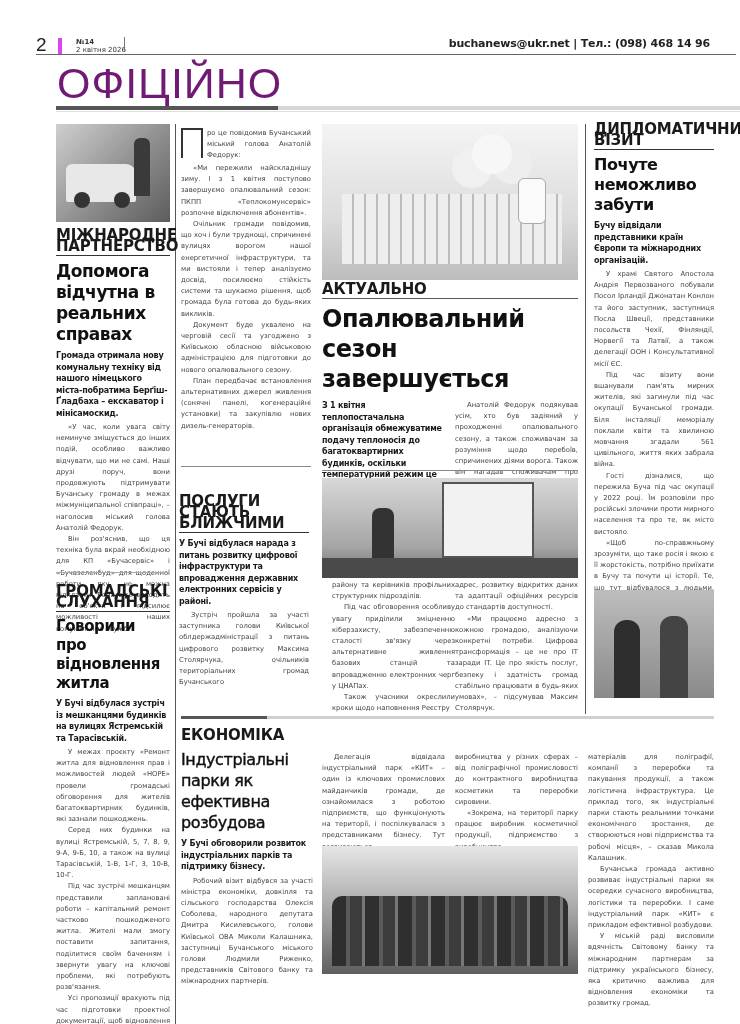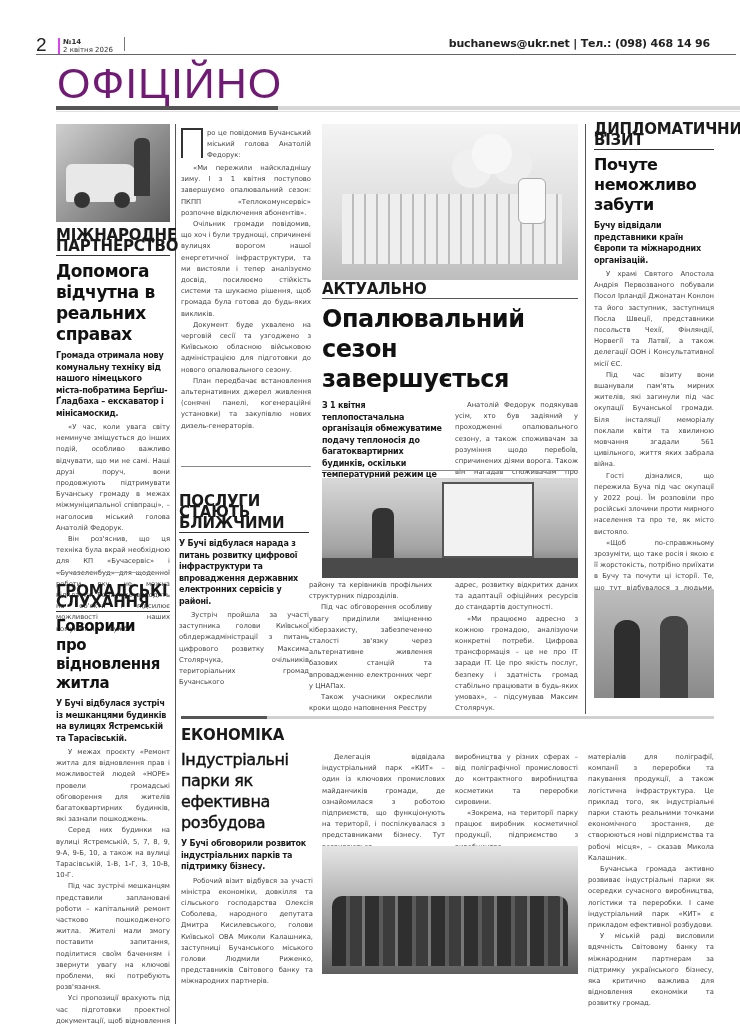--- a/index.html
+++ b/index.html
@@ -1,19 +1,19 @@
 <!DOCTYPE html>
 <html><head>
 <meta charset="utf-8">
 <style>
   html,body{margin:0;padding:0;background:#fff;}
   body{width:740px;height:1024px;position:relative;overflow:hidden;font-family:"DejaVu Sans",sans-serif;color:#1a1a1a;}
   .abs{position:absolute;}
   .pg-num{left:36px;top:34px;font-family:"Liberation Sans",sans-serif;font-size:19px;color:#222;}
-  .issue{left:58px;top:38px;font-size:7px;line-height:8px;border-left:2px solid #d946ef;padding-left:3px;color:#333;}
+  .issue{left:58px;top:38px;font-size:7px;line-height:8px;border-left:4px solid #d946ef;padding-left:14px;color:#333;}
   .issue b{font-weight:bold;}
   .vbar{left:124px;top:37px;width:1px;height:14px;background:#777;}
   .contact{right:30px;top:37px;font-family:"DejaVu Sans",sans-serif;font-weight:bold;font-size:11px;color:#222;letter-spacing:-0.2px;}
   .hdr-line{left:36px;top:54px;width:700px;height:1px;background:#666;}
   .section-title{left:57px;top:58px;font-family:"Liberation Sans",sans-serif;font-size:43px;letter-spacing:1px;color:#701a75;font-weight:normal;line-height:50px;}
   .bar-dark{left:56px;top:106px;width:222px;height:4px;background:#555;}
   .bar-light{left:278px;top:106px;width:462px;height:4px;background:#d6d6d6;}
   .bar-thin{left:56px;top:111px;width:684px;height:1px;background:#e0e0e0;}
 
   .col{position:absolute;font-size:7px;line-height:11px;color:#333;}
@@ -109,21 +109,21 @@
   <div class="lead">У Бучі відбулася нарада з питань розвитку цифрової інфраструктури та впровадження державних електронних сервісів у районі.</div>
   <div class="body">
       <p>Зустріч пройшла за участі заступника голови Київської облдержадміністрації з питань цифрового розвитку Максима Столярчука, очільників територіальних громад Бучанського</p>
     </div>
 </div>
 <div class="photo" style="position:absolute;left:322px;top:478px;width:256px;height:100px;background:linear-gradient(180deg,#d8d8d8,#a4a4a4 70%,#6a6a6a);">
   <div style="position:absolute;left:120px;top:4px;width:88px;height:72px;background:#f2f2f2;border:2px solid #555;"></div>
   <div style="position:absolute;left:50px;top:30px;width:22px;height:60px;background:#333;border-radius:8px 8px 0 0;"></div>
   <div style="position:absolute;left:0;top:80px;width:256px;height:20px;background:#4a4a4a;"></div>
 </div>
-<div class="col body" style="left:309px;top:580px;width:123px;">
+<div class="col body" style="left:332px;top:580px;width:123px;">
   <p style="text-indent:0;">району та керівників профільних структурних підрозділів.</p>
   <p>Під час обговорення особливу увагу приділили зміцненню кіберзахисту, забезпеченню сталості зв'язку через альтернативне живлення базових станцій та впровадженню електронних черг у ЦНАПах.</p>
   <p>Також учасники окреслили кроки щодо наповнення Реєстру</p>
 </div>
 <div class="col body" style="left:455px;top:580px;width:123px;">
   <p style="text-indent:0;">адрес, розвитку відкритих даних та адаптації офіційних ресурсів до стандартів доступності.</p>
   <p>«Ми працюємо адресно з кожною громадою, аналізуючи конкретні потреби. Цифрова трансформація – це не про IT заради IT. Це про якість послуг, безпеку і здатність громад стабільно працювати в будь-яких умовах», – підсумував Максим Столярчук.</p>
 </div>
 
 <div class="col" style="left:594px;top:124px;width:120px;">

